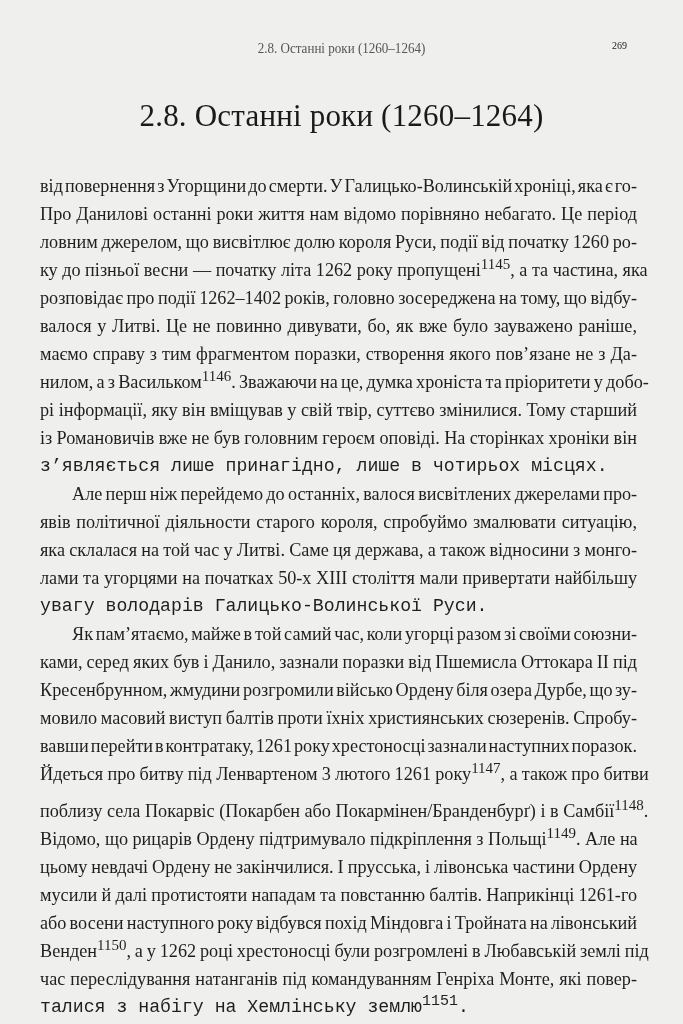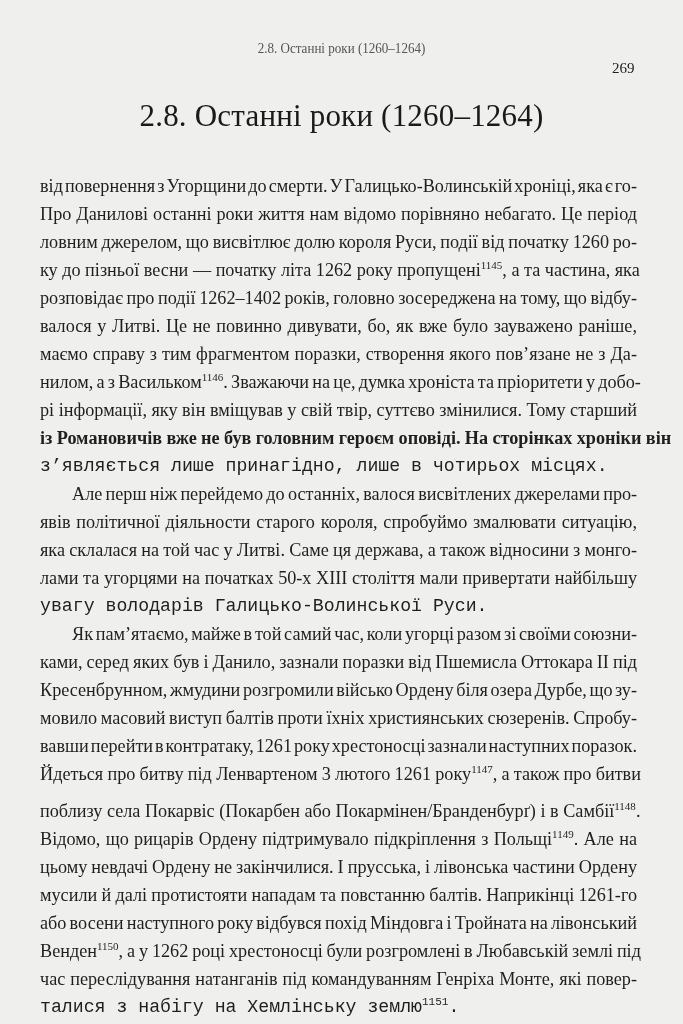--- a/index.html
+++ b/index.html
@@ -9,58 +9,58 @@
     font-family:"Liberation Serif", "DejaVu Serif", serif;
     color:#1f1f1f;
     position:relative;
   }
   .running-head {
     position:absolute; top:40px; left:0; width:683px;
     font-size:14.5px; color:#555; text-align:center;
     transform:scaleX(0.9);
   }
   .page-number {
-    position:absolute; top:60px; left:612px;
-    font-size:15px; color:#222;
+    position:absolute; top:40px; left:612px;
+    font-size:10px; color:#222;
   }
   .chapter-title {
     position:absolute; top:98px; left:0; width:683px;
     text-align:center; font-size:31px; color:#1a1a1a;
     letter-spacing:0.2px;
   }
   .body-text {
     position:absolute; top:172px; left:40px; width:597px;
   }
   .line {
     height:28px; line-height:28px; font-size:18.2px;
     white-space:nowrap; text-align:justify; text-align-last:justify;
     display:block; overflow:visible;
   }
   .line.indent { padding-left:32px; }
   .line.last { text-align-last:left;font-family:Liberation Mono, monospace; }
-  sup.fn { font-size:11px; vertical-align:7px; line-height:0; }
+  sup.fn { font-size:15px; vertical-align:7px; line-height:0; }
 </style>
 </head>
 <body>
 
 <div>
   <div class="running-head">2.8. Останні роки (1260–1264)</div>
   <div class="page-number">269</div>
   <h1 class="chapter-title" style="margin:0;font-weight:normal;">2.8. Останні роки (1260–1264)</h1>
   <div class="body-text" id="body-text">
       <div class="line" style="white-space: nowrap; word-spacing: -2.44744px;"><span>від повернення з Угорщини до смерти. У Галицько-Волинській хроніці, яка є го-</span></div>
       <div class="line" style="white-space: nowrap; word-spacing: 0px;"><span>Про Данилові останні роки життя нам відомо порівняно небагато. Це період</span></div>
       <div class="line" style="white-space: nowrap; word-spacing: -0.833807px;"><span>ловним джерелом, що висвітлює долю короля Руси, події від початку 1260 ро-</span></div>
       <div class="line" style="white-space: nowrap; word-spacing: -0.00120192px;"><span>ку до пізньої весни — початку літа 1262 року пропущені</span><sup class="fn">1145</sup><span>, а та частина, яка</span></div>
       <div class="line" style="white-space: nowrap; word-spacing: -1.02031px;"><span>розповідає про події 1262–1402 років, головно зосереджена на тому, що відбу-</span></div>
       <div class="line" style="white-space: nowrap; word-spacing: 0px;"><span>валося у Литві. Це не повинно дивувати, бо, як вже було зауважено раніше,</span></div>
       <div class="line" style="white-space: nowrap; word-spacing: 0px;"><span>маємо справу з тим фрагментом поразки, створення якого пов’язане не з Да-</span></div>
       <div class="line" style="white-space: nowrap; word-spacing: -1.35547px;"><span>нилом, а з Васильком</span><sup class="fn">1146</sup><span>. Зважаючи на це, думка хроніста та пріоритети у добо-</span></div>
       <div class="line" style="white-space: nowrap; word-spacing: -0.0482955px;"><span>рі інформації, яку він вміщував у свій твір, суттєво змінилися. Тому старший</span></div>
-      <div class="line" style="white-space: nowrap; word-spacing: -0.18892px; font-weight: bold;"><span>із Романовичів вже не був головним героєм оповіді. На сторінках хроніки він</span></div>
+      <div class="line" style="white-space: nowrap; word-spacing: -0.18892px;"><span>із Романовичів вже не був головним героєм оповіді. На сторінках хроніки він</span></div>
       <div class="line last" style="white-space: nowrap;"><span>з’являється лише принагідно, лише в чотирьох місцях.</span></div>
       <div class="line indent" style="white-space: nowrap; word-spacing: -1.26389px;"><span>Але перш ніж перейдемо до останніх, валося висвітлених джерелами про-</span></div>
       <div class="line" style="white-space: nowrap; word-spacing: 0px;"><span>явів політичної діяльности старого короля, спробуймо змалювати ситуацію,</span></div>
       <div class="line" style="white-space: nowrap; word-spacing: -0.347098px;"><span>яка склалася на той час у Литві. Саме ця держава, а також відносини з монго-</span></div>
       <div class="line" style="white-space: nowrap; word-spacing: 0px;"><span>лами та угорцями на початках 50-х XIII століття мали привертати найбільшу</span></div>
       <div class="line last" style="white-space: nowrap;"><span>увагу володарів Галицько-Волинської Руси.</span></div>
       <div class="line indent" style="white-space: nowrap; word-spacing: -1.84505px;"><span>Як пам’ятаємо, майже в той самий час, коли угорці разом зі своїми союзни-</span></div>
       <div class="line" style="white-space: nowrap; word-spacing: -0.490885px;"><span>ками, серед яких був і Данило, зазнали поразки від Пшемисла Оттокара II під</span></div>
       <div class="line" style="white-space: nowrap; word-spacing: -1.98611px;"><span>Кресенбрунном, жмудини розгромили військо Ордену біля озера Дурбе, що зу-</span></div>
       <div class="line" style="white-space: nowrap; word-spacing: -0.898438px;"><span>мовило масовий виступ балтів проти їхніх християнських сюзеренів. Спробу-</span></div>

